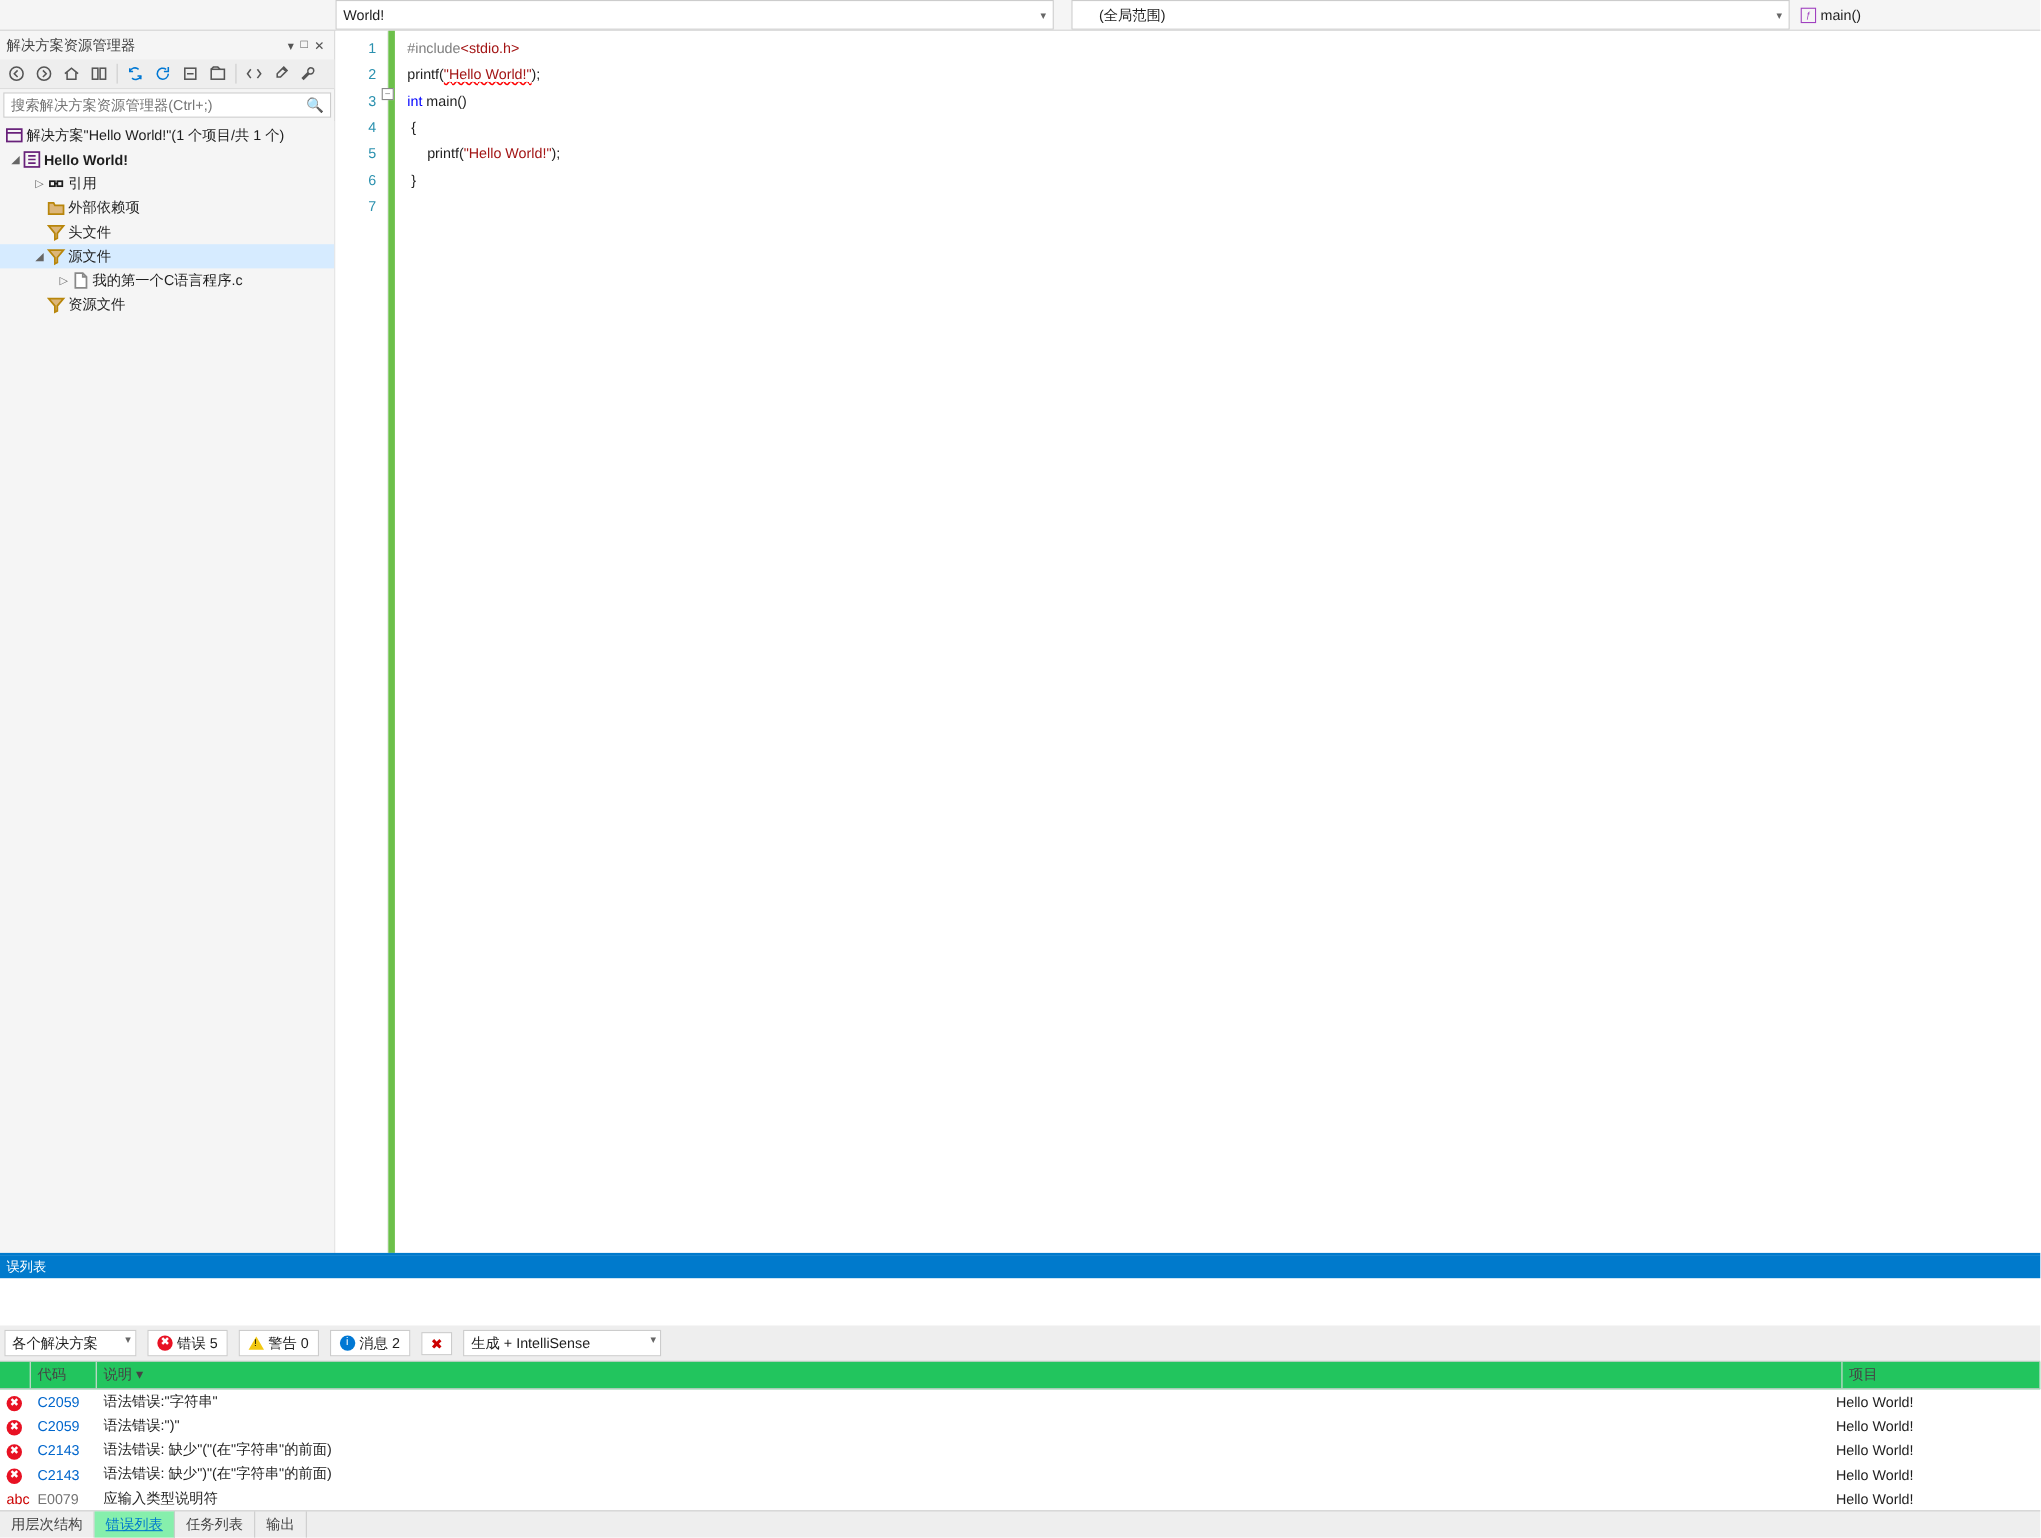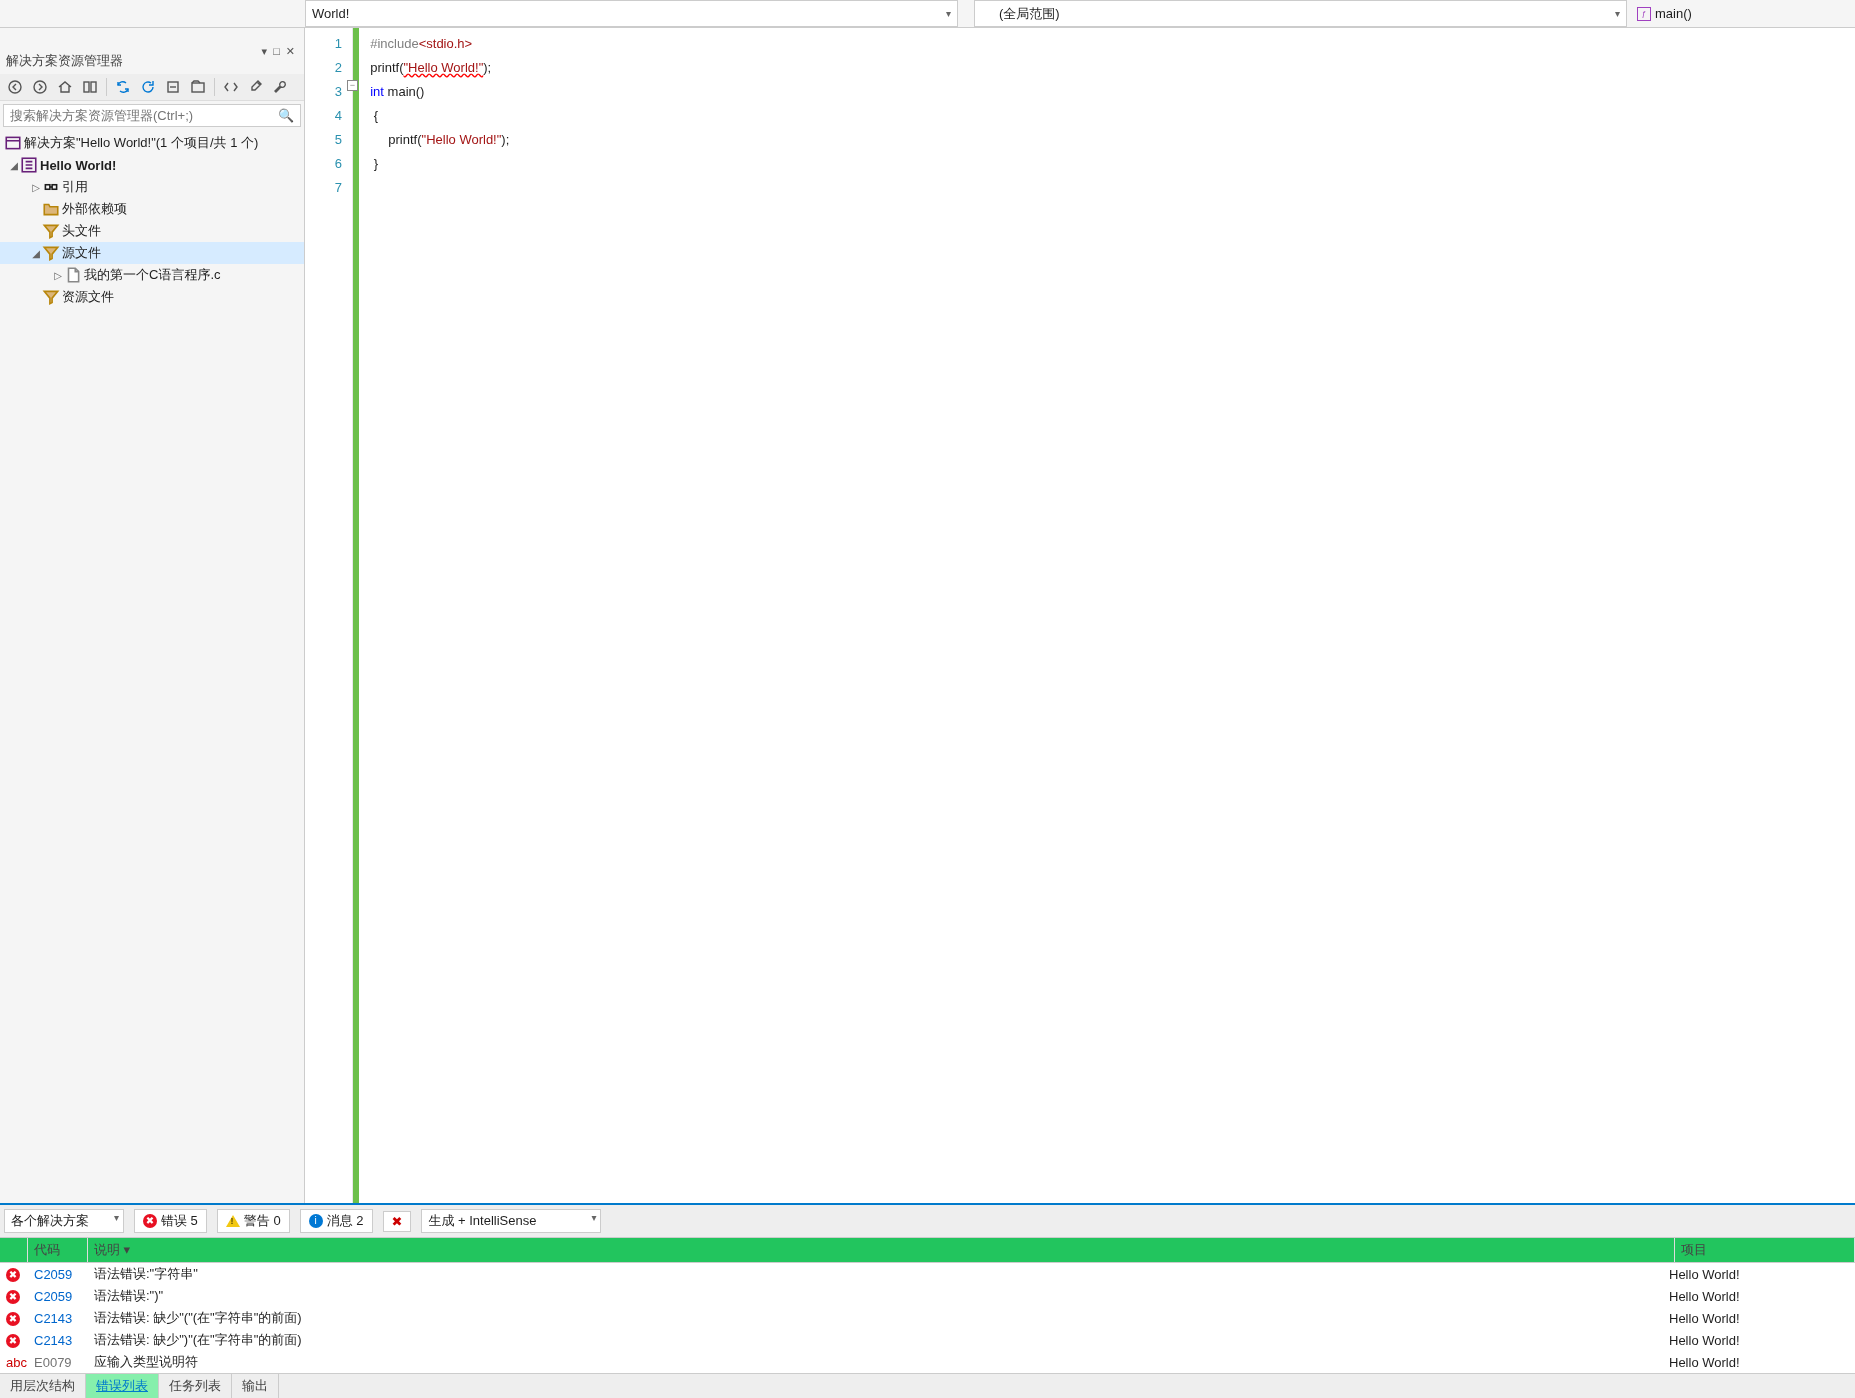--- a/index.html
+++ b/index.html
@@ -14,21 +14,21 @@
 .topbar .dd2 { flex:1; margin-left:12px; }
 .topbar .dd3 { width:220px; border:none; background:transparent; }
 .topbar .dd2 .txt { margin-left:18px; }
 .fn-icon { width:14px; height:14px; display:inline-flex; align-items:center; justify-content:center; color:#a040c0; border:1px solid #a040c0; font-size:8px; line-height:1; margin-right:4px; }
 
 
 .main { flex:1; display:flex; min-height:0; }
 
 .explorer { width:305px; border-right:1px solid #ccc; display:flex; flex-direction:column; background:#f5f5f5; }
 .panel-hdr { display:flex; align-items:center; padding:4px 6px; color:#444; }
-.panel-hdr .title { flex:1;margin-top:20px; }
+.panel-hdr .title { flex:1; }
 .panel-hdr .ctl { color:#555; font-size:11px; padding:0 3px; cursor:default; }
 .toolbar { display:flex; align-items:center; padding:2px 4px; gap:3px; border-bottom:1px solid #ddd; background:#eee; }
 .toolbar .tb { width:22px; height:22px; display:flex; align-items:center; justify-content:center; color:#555; }
 .toolbar .tb svg { width:16px; height:16px; }
 .sep { width:1px; height:18px; background:#ccc; margin:0 2px; }
 .search { margin:3px; position:relative; }
 .search input { width:100%; padding:3px 22px 3px 6px; border:1px solid #ccc; background:#fff; color:#888; }
 .search .mag { position:absolute; right:6px; top:4px; color:#555; }
 .tree { flex:1; overflow:auto; background:#f5f5f5; padding-top:2px; }
 .node { display:flex; align-items:center; height:22px; padding-left:4px; white-space:nowrap; }
@@ -49,21 +49,21 @@
 .str { color:#a31515; }
 .strerr { color:#a31515; text-decoration:underline wavy red; }
 .pre { color:#808080; }
 .inc { color:#a31515; }
 .num { color:#098658; }
 .outline { position:absolute; left:-12px; top:52px; width:11px; height:11px; border:1px solid #888; background:#fff; color:#888; font-size:9px; line-height:9px; text-align:center; }
 
 
 .errpanel { border-top:2px solid #007acc; display:flex; flex-direction:column; }
 .errpanel .caption { background:#007acc; color:#fff; padding:2px 6px; font-size:12px; }
-.errfilter { display:flex; align-items:center; padding:4px 4px; gap:10px; background:#eee; border-bottom:1px solid #ccc; }
+.errfilter { display:flex; align-items:center; padding:4px 4px; gap:10px; background:#eee; border-bottom:1px solid #ccc;margin-top:43px; }
 .errfilter .combo { border:1px solid #ccc; background:#fff; padding:2px 18px 2px 6px; position:relative; min-width:120px; }
 .errfilter .combo::after { content:"▾"; position:absolute; right:4px; color:#666; font-size:10px; }
 .errfilter .pill { border:1px solid #ccc; background:#fff; padding:2px 8px; display:flex; align-items:center; gap:4px; }
 .errfilter .cnt { }
 .ic-err { width:14px;height:14px;border-radius:50%;background:#e81123;color:#fff;display:inline-flex;align-items:center;justify-content:center;font-size:10px;line-height:1; }
 .ic-warn { width:0;height:0;border-left:7px solid transparent;border-right:7px solid transparent;border-bottom:12px solid #f2c811;display:inline-block;position:relative; }
 .ic-warn::after{content:"!";position:absolute;left:-2px;top:1px;font-size:9px;color:#000;}
 .ic-info { width:14px;height:14px;border-radius:50%;background:#0078d4;color:#fff;display:inline-flex;align-items:center;justify-content:center;font-size:10px;line-height:1; }
 .errhdr { display:flex; border-bottom:1px solid #ccc; background:#22c55e; }
 .errhdr .col { padding:3px 6px; border-right:1px solid #ddd; color:#444; }
@@ -271,20 +271,21 @@
       <div class="line">  <span>printf</span><span>(</span><span class="strerr">"Hello World!"</span><span>);</span></div>
       <div class="line">  <span class="kw">int</span><span> main()</span></div>
       <div class="line">   <span>{</span></div>
       <div class="line">       <span>printf</span><span>(</span><span class="str">"Hello World!"</span><span>);</span></div>
       <div class="line">   <span>}</span></div>
     </div>
   </div>
 </div>
 
 <div class="errpanel">
+  <div class="caption">误列表</div>
   <div class="errfilter">
     <div class="combo"><span>各个解决方案</span></div>
     <div class="pill">
         <span class="ic-err">✖</span>
         <span class="cnt">错误 5</span>
       </div>
     <div class="pill">
         <span class="ic-warn"></span>
         <span class="cnt">警告 0</span>
       </div>

